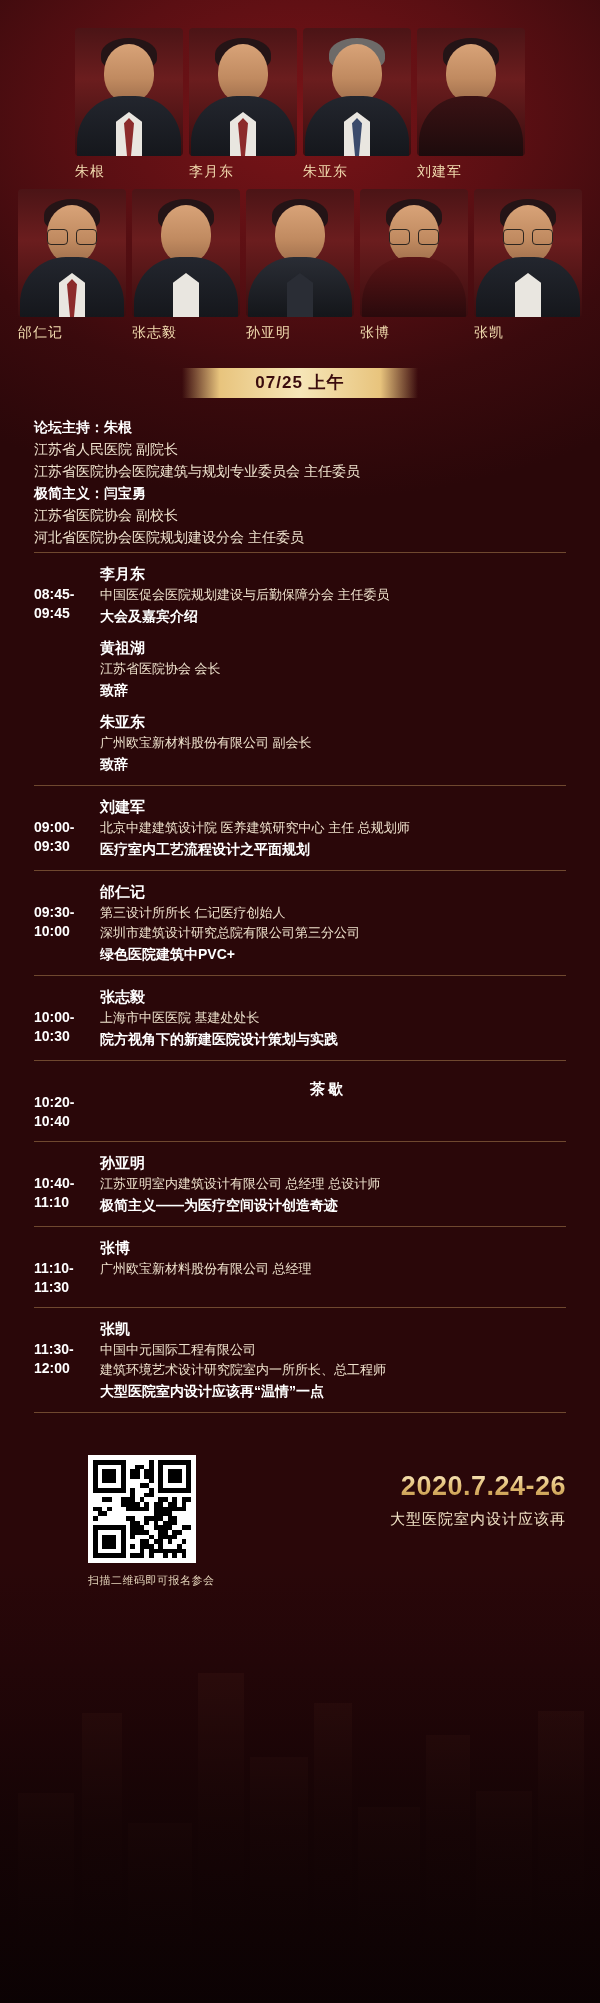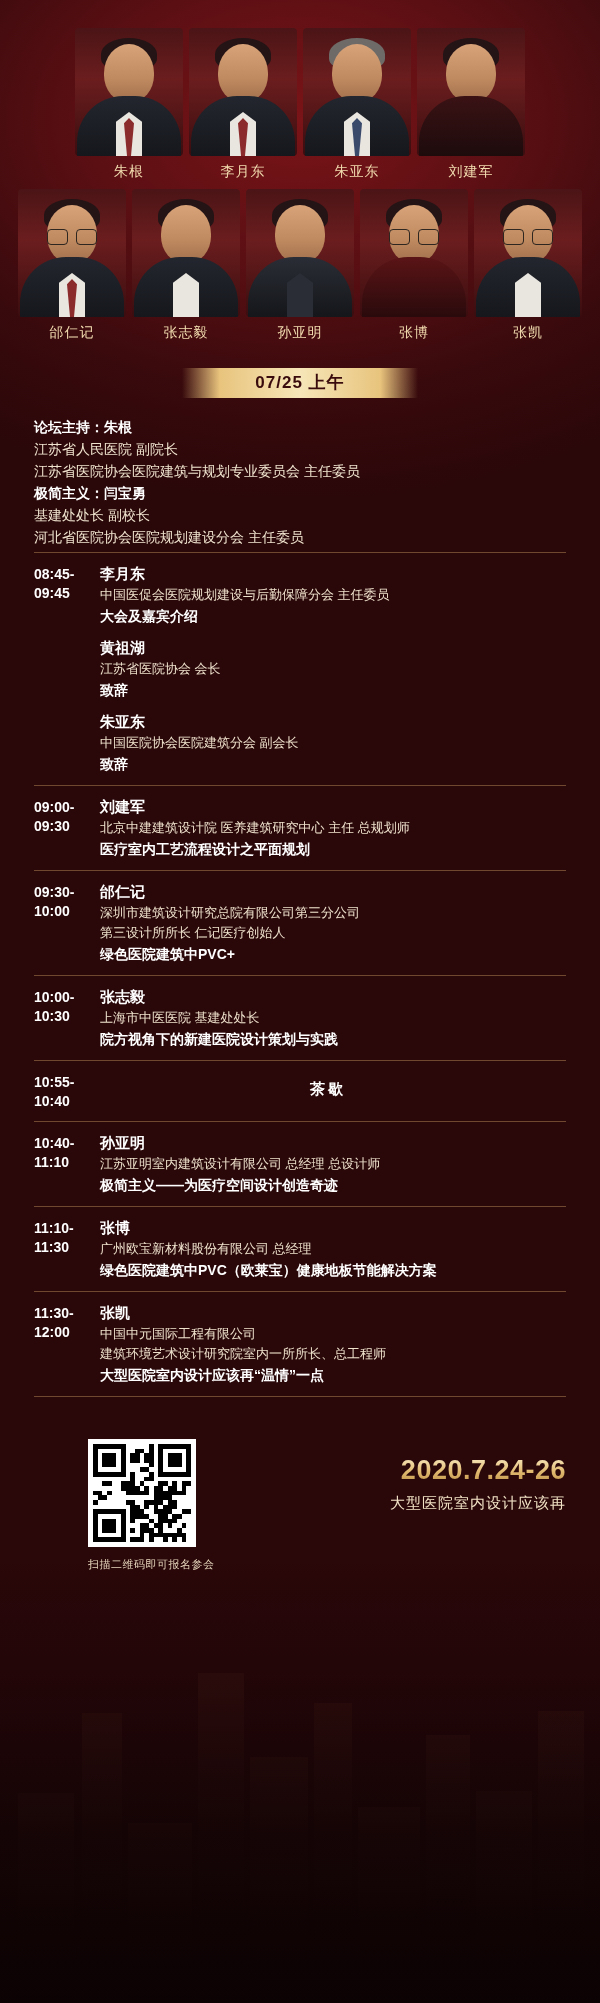--- a/index.html
+++ b/index.html
@@ -100,21 +100,20 @@
     padding: 0 14px;
   }
   .srow {
     display: flex;
     justify-content: center;
     gap: 6px;
   }
   .srow.row2 { margin-top: 8px; }
   .sp {
     width: 108px;
-    text-align: center;
   }
   .photo {
     width: 108px;
     height: 128px;
     border-radius: 4px;
     position: relative;
     overflow: hidden;
     background: linear-gradient(180deg, #4b1416 0%, #6b1d1e 40%, #3a0d0f 100%);
   }
   .photo .head {
@@ -236,20 +235,21 @@
   }
   .arow:first-child { border-top: 1px solid rgba(214,170,104,0.40); }
   .atime {
     width: 66px;
     flex: 0 0 66px;
     font-size: 14px;
     font-weight: bold;
     color: #ffffff;
     line-height: 19px;
     padding-top: 2px;
+    margin-top: 20px;
   }
   .abody { flex: 1; }
   .entry { margin-bottom: 10px; }
   .entry:last-child { margin-bottom: 0; }
   .ename {
     font-size: 15px;
     font-weight: bold;
     color: #ffffff;
     line-height: 22px;
   }
@@ -441,21 +441,21 @@
     </div>
   </div>
 
   <div class="datebar">07/25 上午</div>
 
   <div class="hostblock">
     <div class="strong">论坛主持：朱根</div>
     <div>江苏省人民医院 副院长</div>
     <div>江苏省医院协会医院建筑与规划专业委员会 主任委员</div>
     <div class="strong">极简主义：闫宝勇</div>
-    <div>基建处处长 副校长</div>
+    <div>江苏省医院协会 副校长</div>
     <div>河北省医院协会医院规划建设分会 主任委员</div>
   </div>
 
   <div class="agenda">
 
     <div class="arow">
       <div class="atime">
         <div>08:45-</div>
         <div>09:45</div>
       </div>
@@ -465,21 +465,21 @@
           <div class="eorg">中国医促会医院规划建设与后勤保障分会 主任委员</div>
           <div class="etopic">大会及嘉宾介绍</div>
         </div>
         <div class="entry">
           <div class="ename">黄祖湖</div>
           <div class="eorg">江苏省医院协会 会长</div>
           <div class="etopic">致辞</div>
         </div>
         <div class="entry">
           <div class="ename">朱亚东</div>
-          <div class="eorg">中国医院协会医院建筑分会 副会长</div>
+          <div class="eorg">广州欧宝新材料股份有限公司 副会长</div>
           <div class="etopic">致辞</div>
         </div>
       </div>
     </div>
 
     <div class="arow">
       <div class="atime">
         <div>09:00-</div>
         <div>09:30</div>
       </div>
@@ -493,22 +493,22 @@
     </div>
 
     <div class="arow">
       <div class="atime">
         <div>09:30-</div>
         <div>10:00</div>
       </div>
       <div class="abody">
         <div class="entry">
           <div class="ename">邰仁记</div>
+          <div class="eorg">第三设计所所长 仁记医疗创始人</div>
           <div class="eorg">深圳市建筑设计研究总院有限公司第三分公司</div>
-          <div class="eorg">第三设计所所长 仁记医疗创始人</div>
           <div class="etopic">绿色医院建筑中PVC+</div>
         </div>
       </div>
     </div>
 
     <div class="arow">
       <div class="atime">
         <div>10:00-</div>
         <div>10:30</div>
       </div>
@@ -516,21 +516,21 @@
         <div class="entry">
           <div class="ename">张志毅</div>
           <div class="eorg">上海市中医医院 基建处处长</div>
           <div class="etopic">院方视角下的新建医院设计策划与实践</div>
         </div>
       </div>
     </div>
 
     <div class="arow break-row">
       <div class="atime">
-        <div>10:55-</div>
+        <div>10:20-</div>
         <div>10:40</div>
       </div>
       <div class="abody">茶歇</div>
     </div>
 
     <div class="arow">
       <div class="atime">
         <div>10:40-</div>
         <div>11:10</div>
       </div>
@@ -545,21 +545,20 @@
 
     <div class="arow">
       <div class="atime">
         <div>11:10-</div>
         <div>11:30</div>
       </div>
       <div class="abody">
         <div class="entry">
           <div class="ename">张博</div>
           <div class="eorg">广州欧宝新材料股份有限公司 总经理</div>
-          <div class="etopic">绿色医院建筑中PVC（欧莱宝）健康地板节能解决方案</div>
         </div>
       </div>
     </div>
 
     <div class="arow">
       <div class="atime">
         <div>11:30-</div>
         <div>12:00</div>
       </div>
       <div class="abody">

